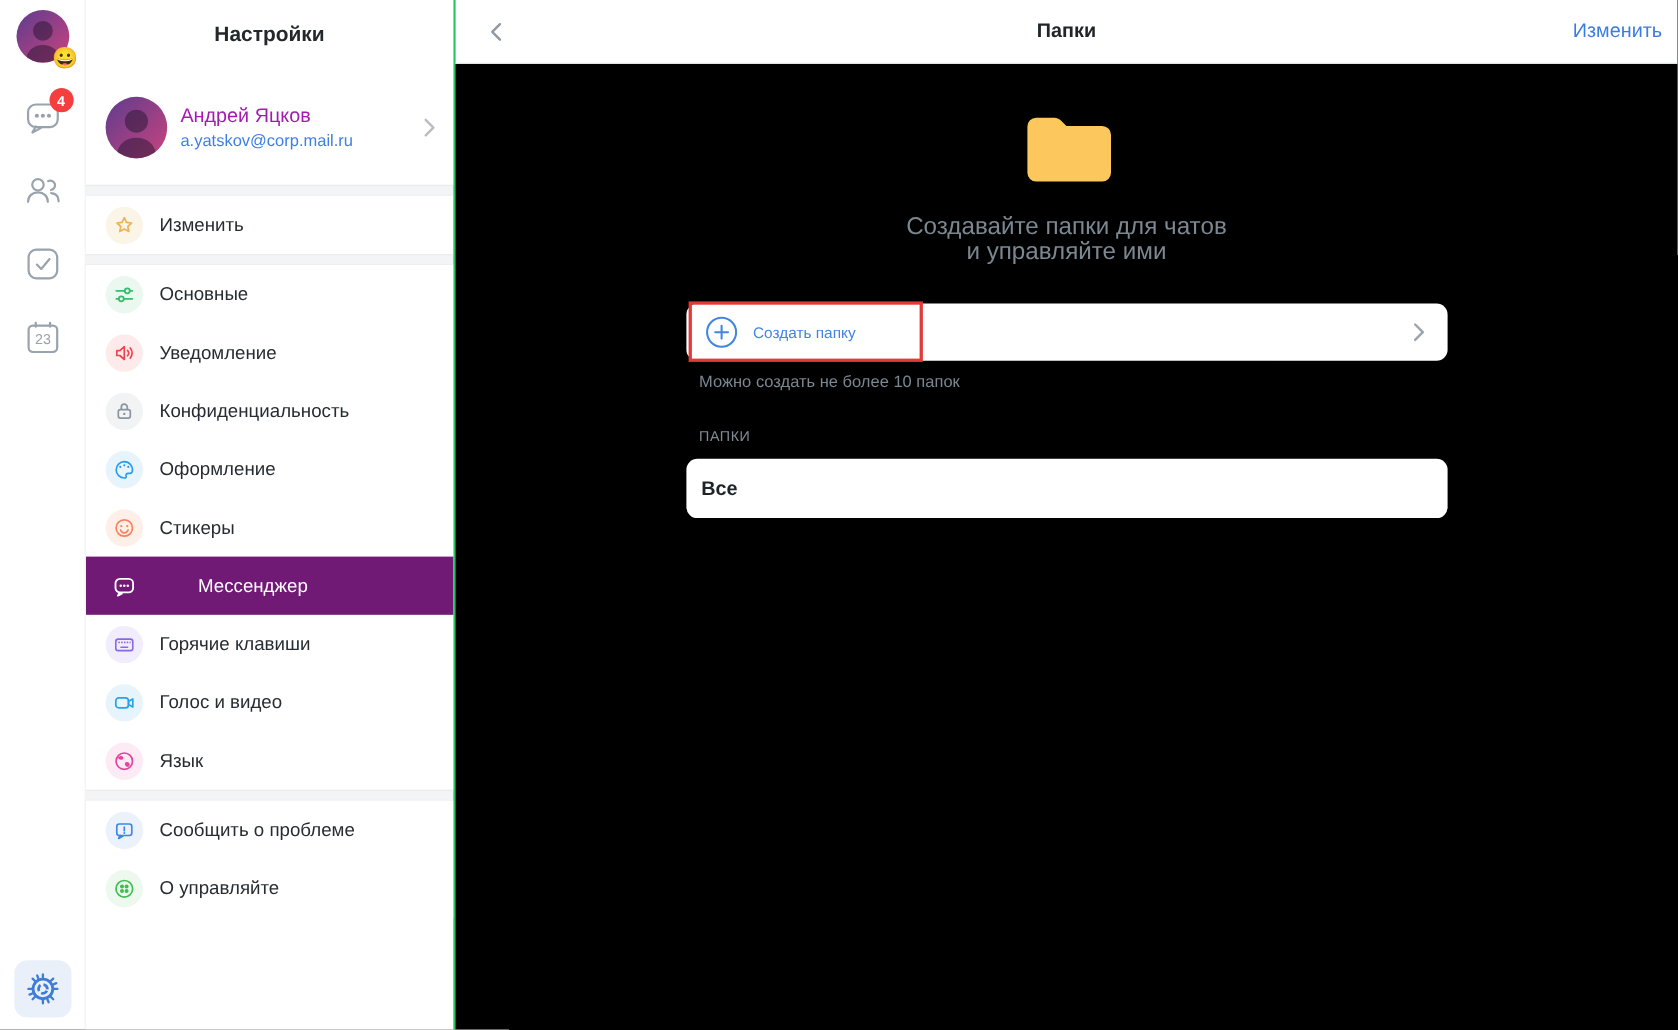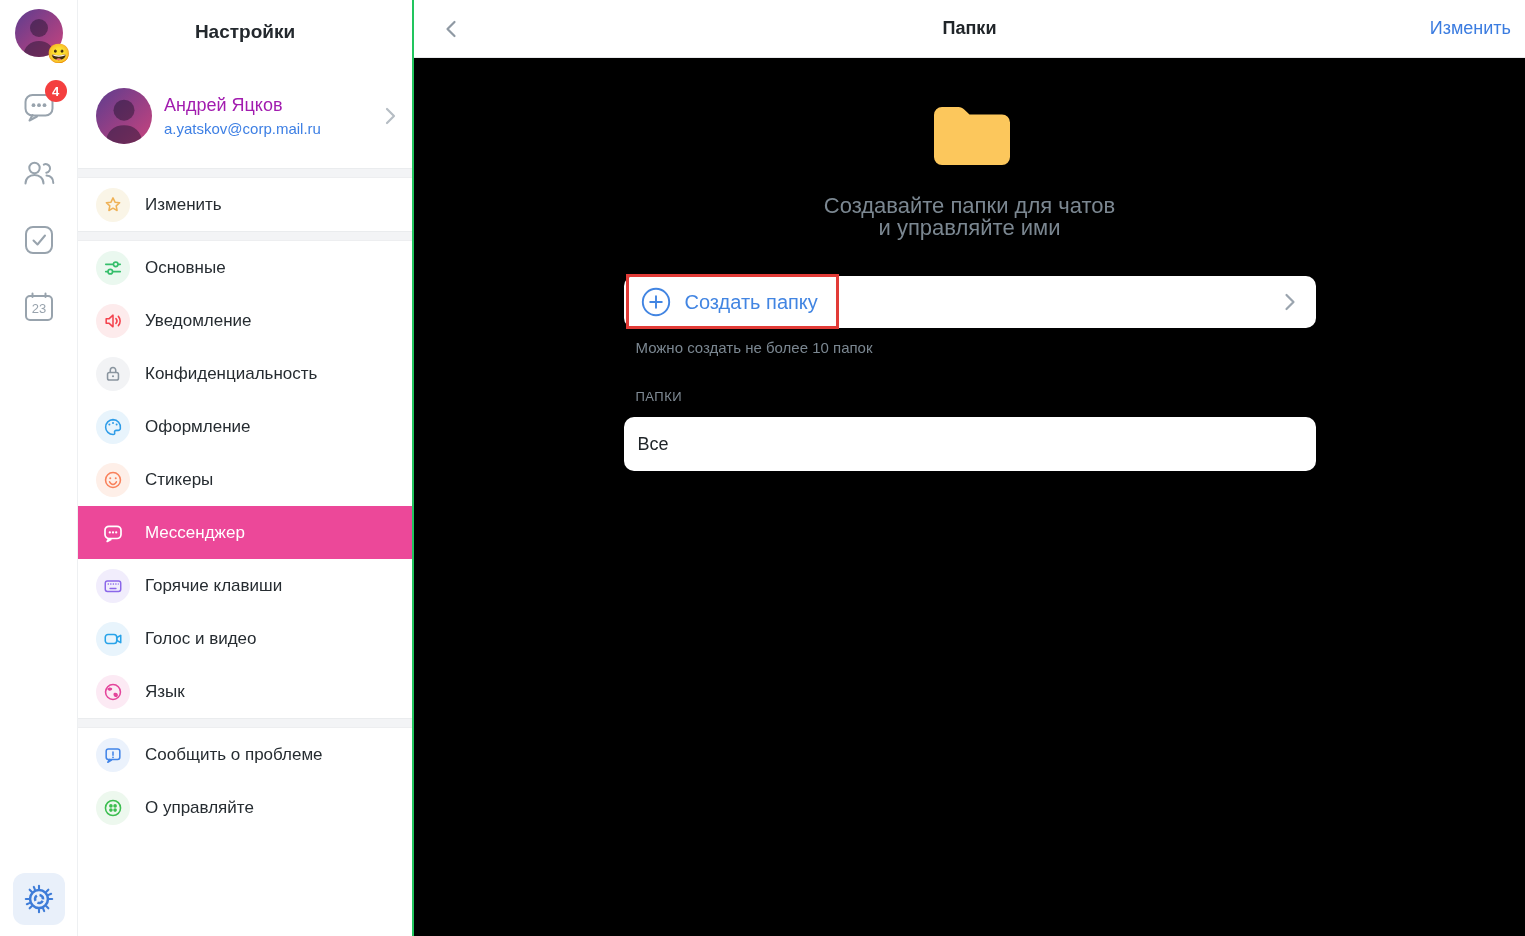--- a/index.html
+++ b/index.html
@@ -65,21 +65,21 @@
   .sb-card { background:#fff; }
   .sb-card.grow { flex:1; }
   .sb-item {
     height:53px; display:flex; align-items:center; padding:0 18px;
     font-size:17px; color:#262C31; cursor:pointer; background:#fff;
   }
   .sb-ico {
     width:34px; height:34px; border-radius:50%; flex-shrink:0;
     margin-right:15px; display:grid; place-items:center;
   }
-  .sb-item.selected { background:#ec4899; }
+  .sb-item.selected { background:#701a75;gap:35px; }
   .sb-item.selected .sb-label { color:#fff; }
   .sb-item.selected .sb-ico { background:transparent; }
   .bg-star{background:#FAF5E7}.bg-green{background:#EAF8EF}.bg-red{background:#FDEBEC}
   .bg-gray{background:#F2F3F5}.bg-blue{background:#E8F4FC}.bg-orange{background:#FEEFE8}
   .bg-purple{background:#F1EDFC}.bg-pink{background:#FCEAF4}.bg-lblue{background:#EBF2FC}
   .bg-about{background:#EDF8EE}
   
   .main { flex:1; display:flex; flex-direction:column; background:#000000; }
   .main-header {
     height:58px; flex-shrink:0; background:#fff; border-bottom:1px solid #E9EAEC;
@@ -96,33 +96,34 @@
   .folder-illustration { align-self:center; }
   .empty-caption {
     margin-top:26px; text-align:center; font-size:22px; line-height:22px; color:#7B8791;
   }
   .create-wrap { position:relative; margin-top:37px; }
   .create-card {
     height:52px; background:#fff; border-radius:10px;
     display:flex; align-items:center; padding:0 20px 0 17px;
     cursor:pointer; box-shadow:0 1px 2px rgba(30,40,60,.03);
   }
-  .create-label { margin-left:14px; font-size:20px; color:#4285E2; }
+  .create-label { margin-left:14px; font-size:14px; color:#4285E2; }
   .create-chevron { margin-left:auto; }
   .annotation-box {
     position:absolute; left:2px; top:-2px; width:213px; height:55px;
     border:3px solid #E23B37; pointer-events:none;
   }
   .limit-hint { margin-top:11px; padding-left:12px; font-size:15px; color:#7B8791; }
   .section-label { margin-top:33px; padding-left:12px; font-size:13px; color:#818C96; letter-spacing:.5px; }
   .folder-row {
     margin-top:13px; height:54px; background:#fff; border-radius:10px;
     display:flex; align-items:center; padding:0 14px;
     font-size:18px; color:#1F2428; cursor:pointer;
     box-shadow:0 1px 2px rgba(30,40,60,.03);
+    font-weight:bold;
   }
 </style>
 </head>
 <body>
 
 <div class="rail">
   <div class="rail-avatar-wrap">
     <div class="avatar-circle rail-avatar">
       <svg class="avatar-sil" viewBox="0 0 48 48">
         <circle cx="24" cy="19" r="9" fill="rgba(35,20,48,.5)"></circle>

